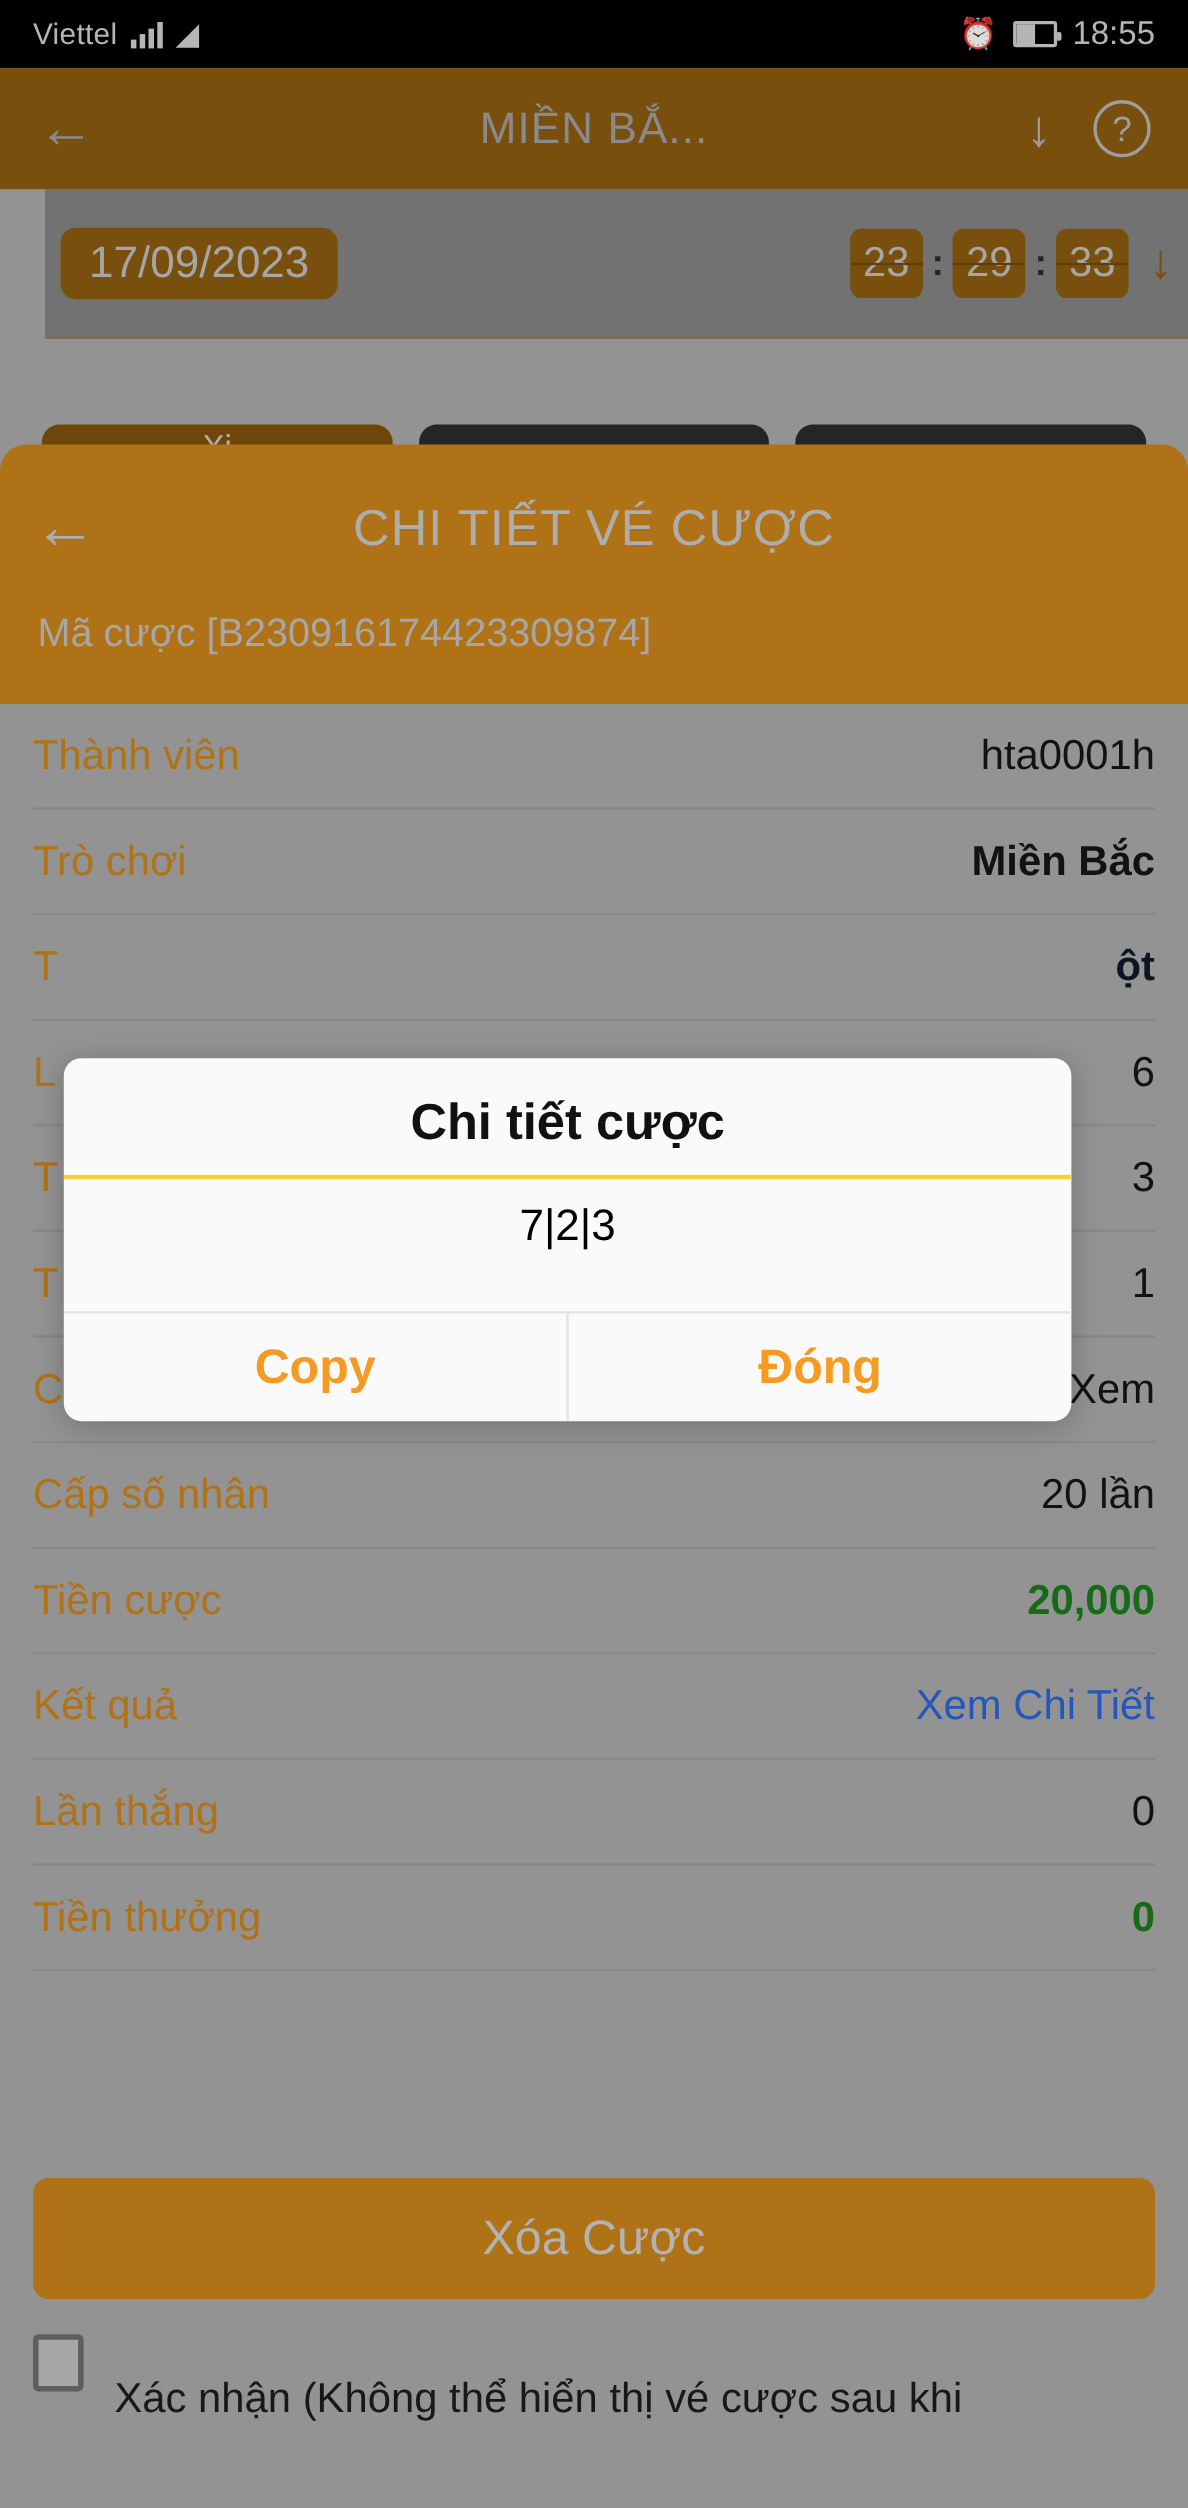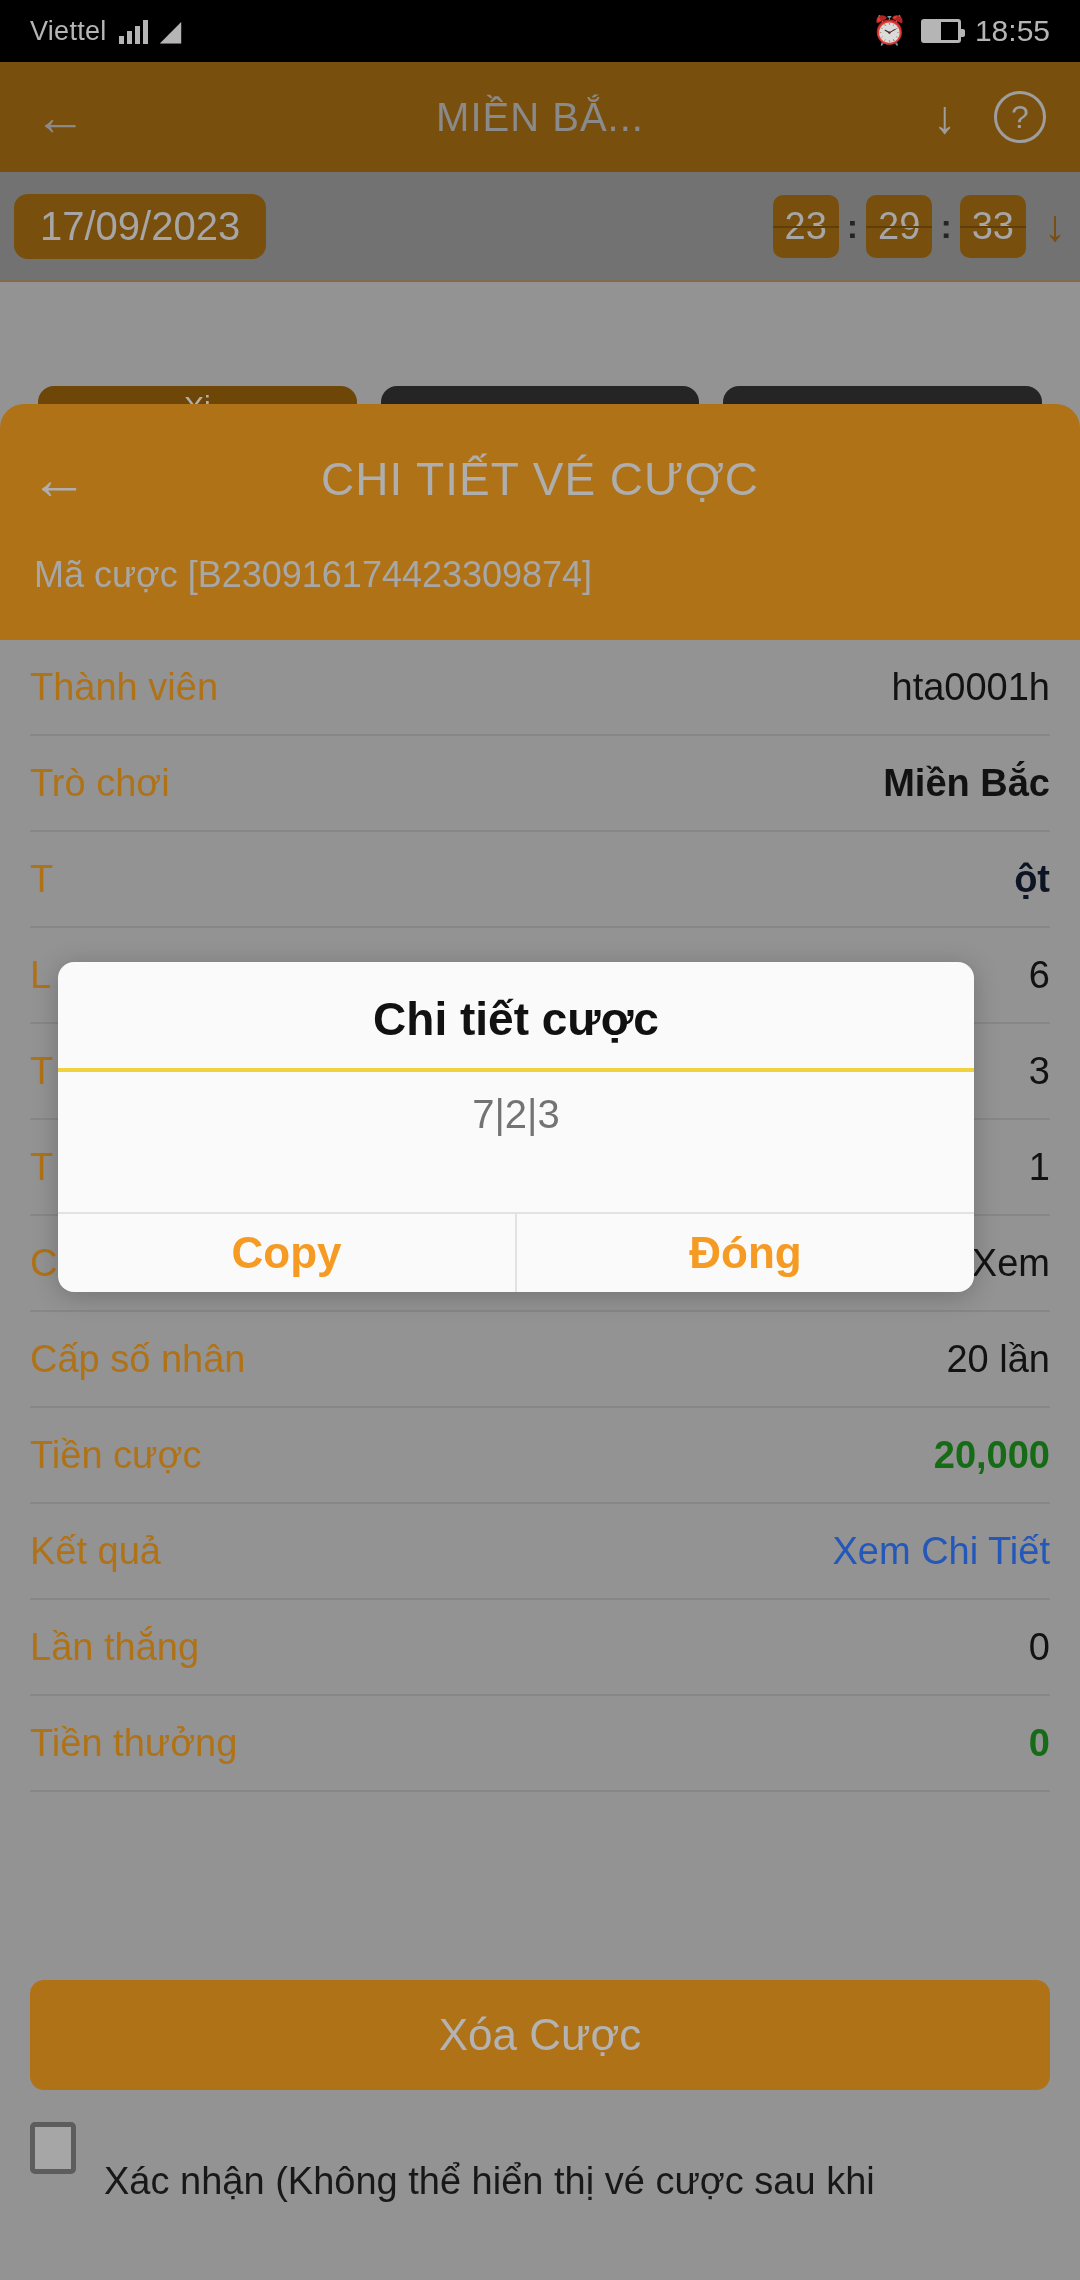--- a/index.html
+++ b/index.html
@@ -51,22 +51,22 @@
   }
   .appbar .right { margin-left: auto; display: flex; align-items: center; gap: 38px; z-index:2; }
   .appbar .right .dl { font-size: 46px; color: #9e9e9e; line-height: 1; }
   .appbar .help {
     width: 52px; height: 52px; border: 3px solid #9e9e9e; border-radius: 50%;
     color: #9e9e9e; font-size: 32px; display: flex; align-items: center; justify-content: center;
   }
 
   
   .daterow {
-    height: 110px; background: #828282; display: flex; align-items: center;
-    padding: 0 14px; position: relative; border-bottom: 2px solid #96795a;
+    height: 136px; background: #828282; display: flex; align-items: center;
+    padding: 0 14px; position: relative; border-bottom: 2px solid #96795a; margin-left: 41px;
   }
   .datechip {
     background: #8a5a0f; color: #bdbdbd; font-size: 40px;
     padding: 10px 26px; border-radius: 14px;
   }
   .timer { margin-left: auto; display: flex; align-items: center; gap: 8px; }
   .tnum {
     background: #8a5a0f; color: #bdbdbd; font-size: 38px;
     padding: 10px 12px; border-radius: 10px; position: relative; min-width: 66px; text-align: center;
   }
@@ -140,23 +140,23 @@
     box-shadow: 0 4px 26px rgba(0,0,0,0.22);
     display: flex; flex-direction: column;
   }
   .dlg-title {
     text-align: center; font-size: 46px; font-weight: bold; color: #111;
     padding: 30px 0 22px;
   }
   .dlg-rule { height: 4px; background: #f2d23c; }
   .dlg-body {
     flex: 1; display: flex; align-items: flex-start; justify-content: center;
-    padding-top: 20px; font-size: 40px; color: #737373;
-  }
-  .dlg-actions { display: flex; border-top: 2px solid #e2e2e2; height: 80px; }
+    padding-top: 20px; font-size: 40px; color: #000000;
+  }
+  .dlg-actions { display: flex; border-top: 2px solid #e2e2e2; height: 100px; }
   .dlg-btn {
     flex: 1; background: transparent; border: none; font-family: inherit;
     color: #f59a23; font-size: 44px; font-weight: bold;
   }
   .dlg-btn + .dlg-btn { border-left: 2px solid #e2e2e2; }
 </style>
 </head>
 <body>
 
 <div class="screen">

